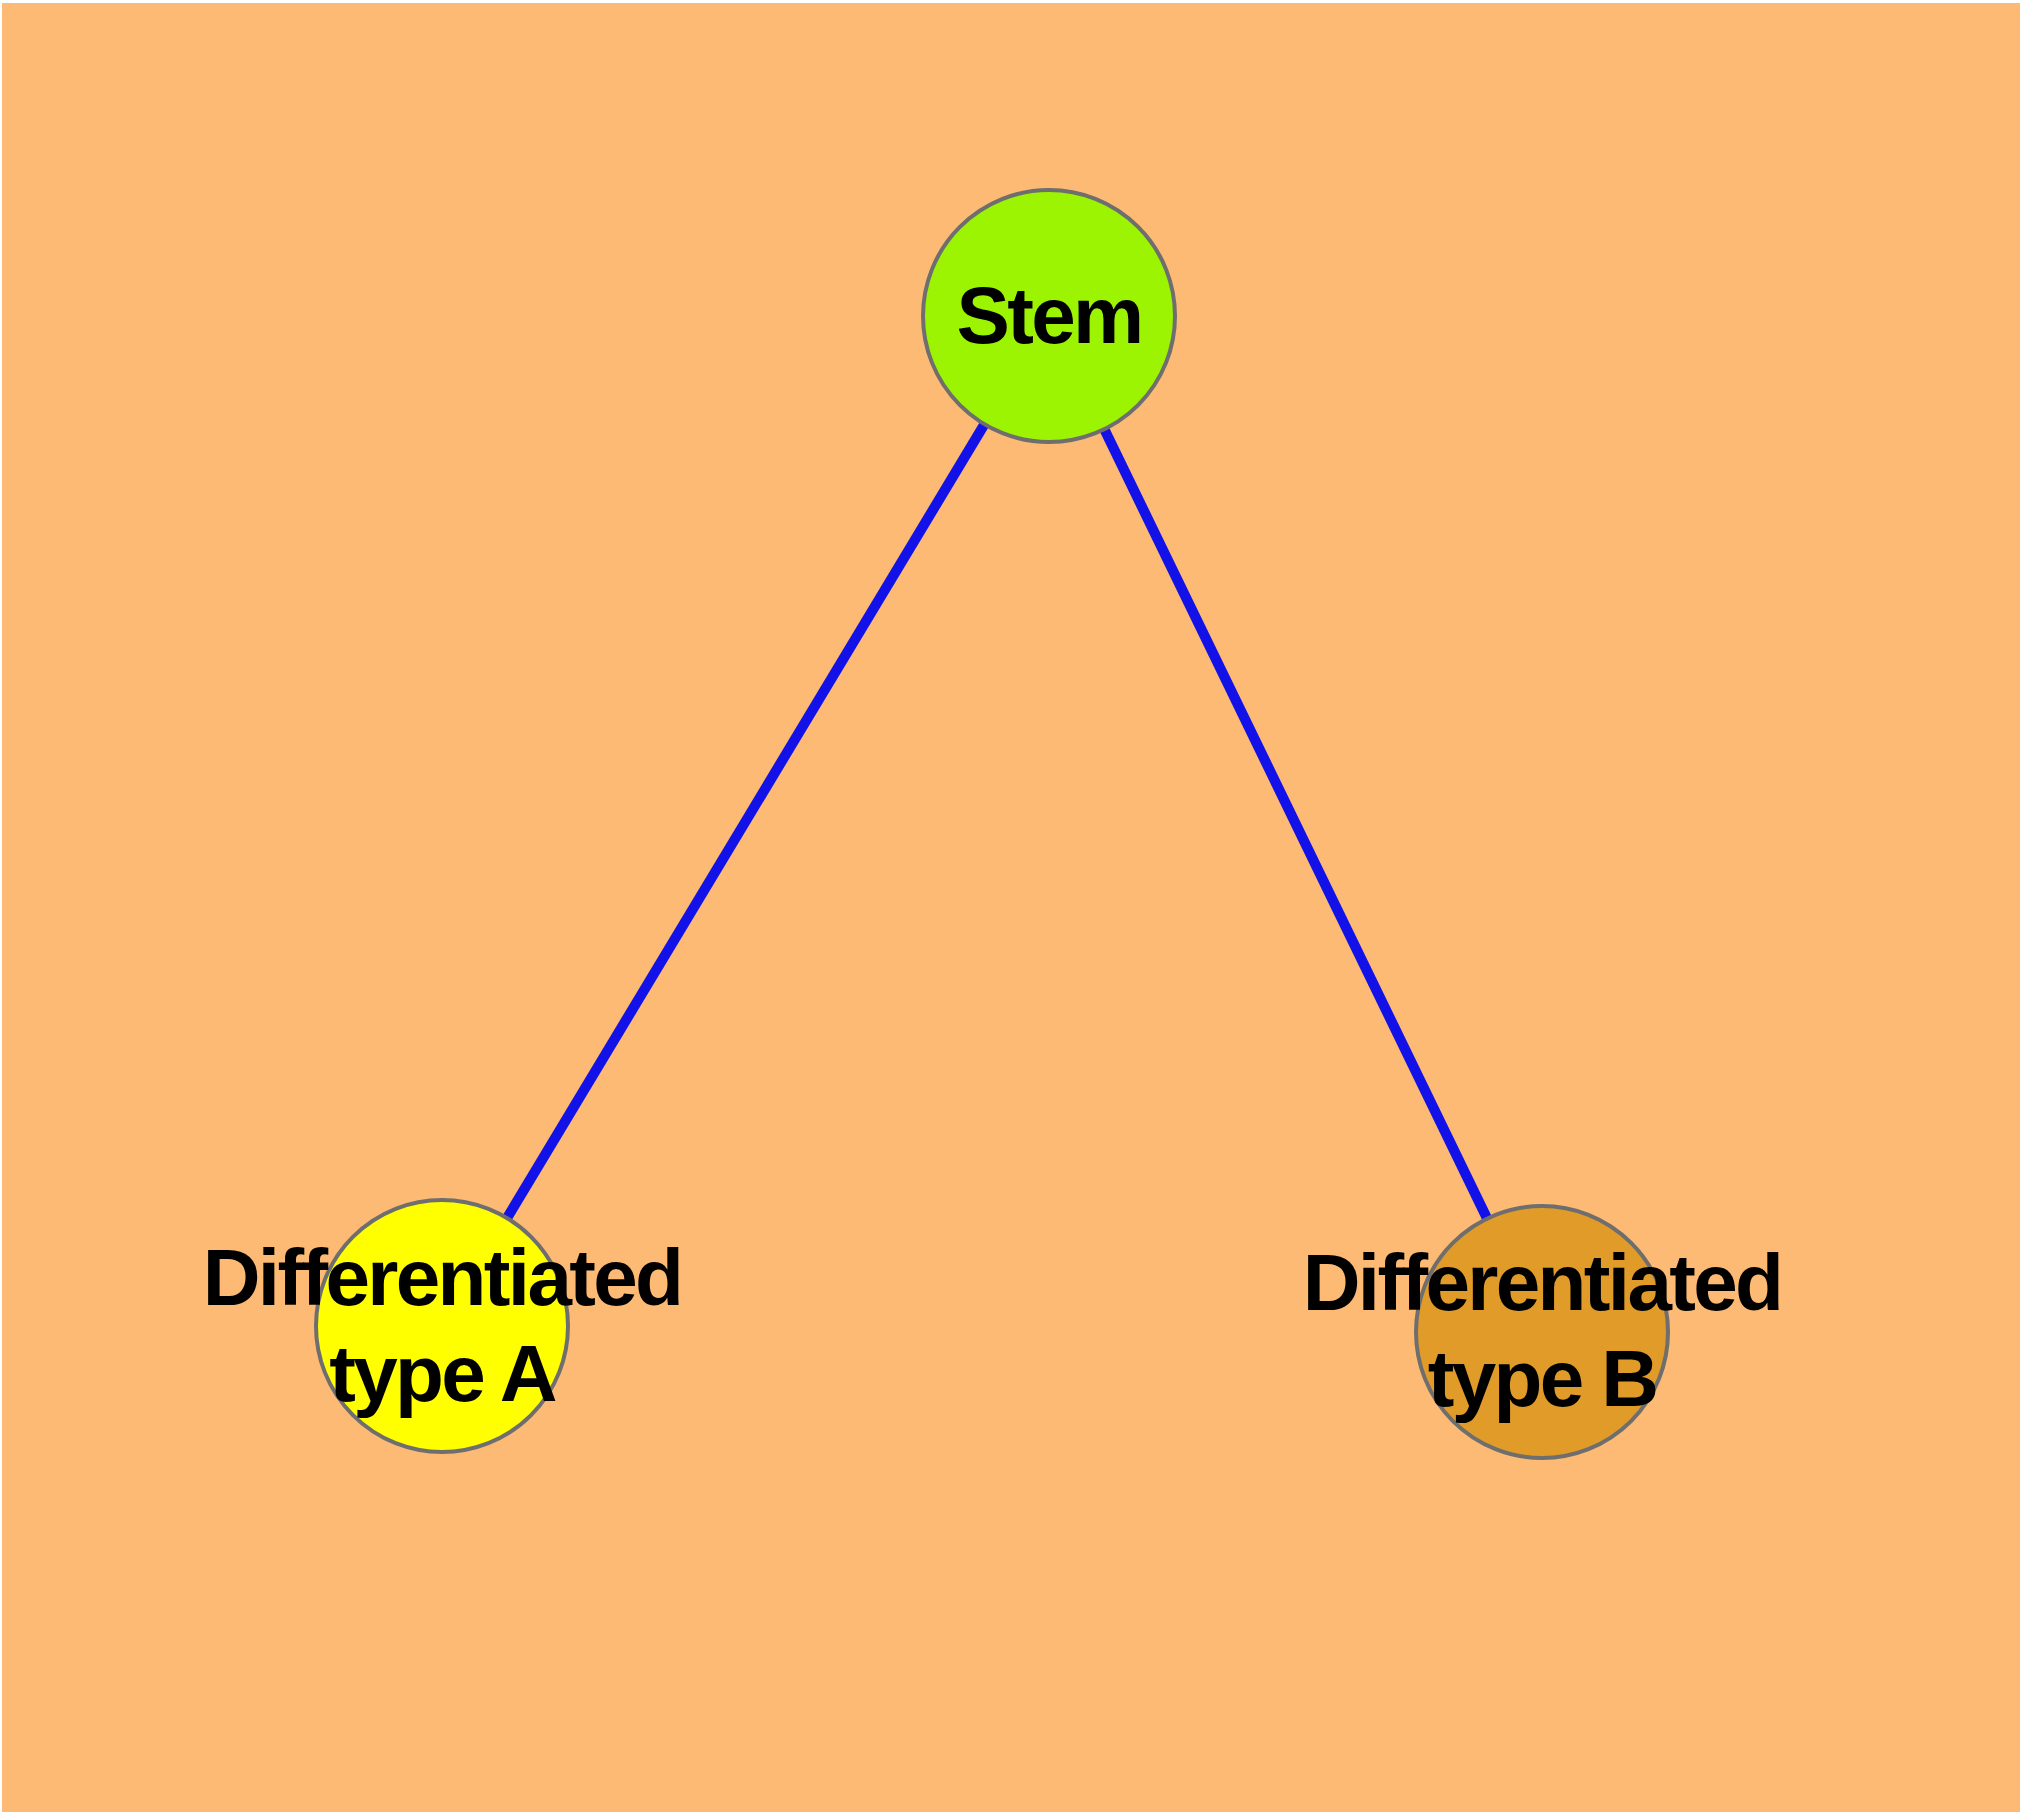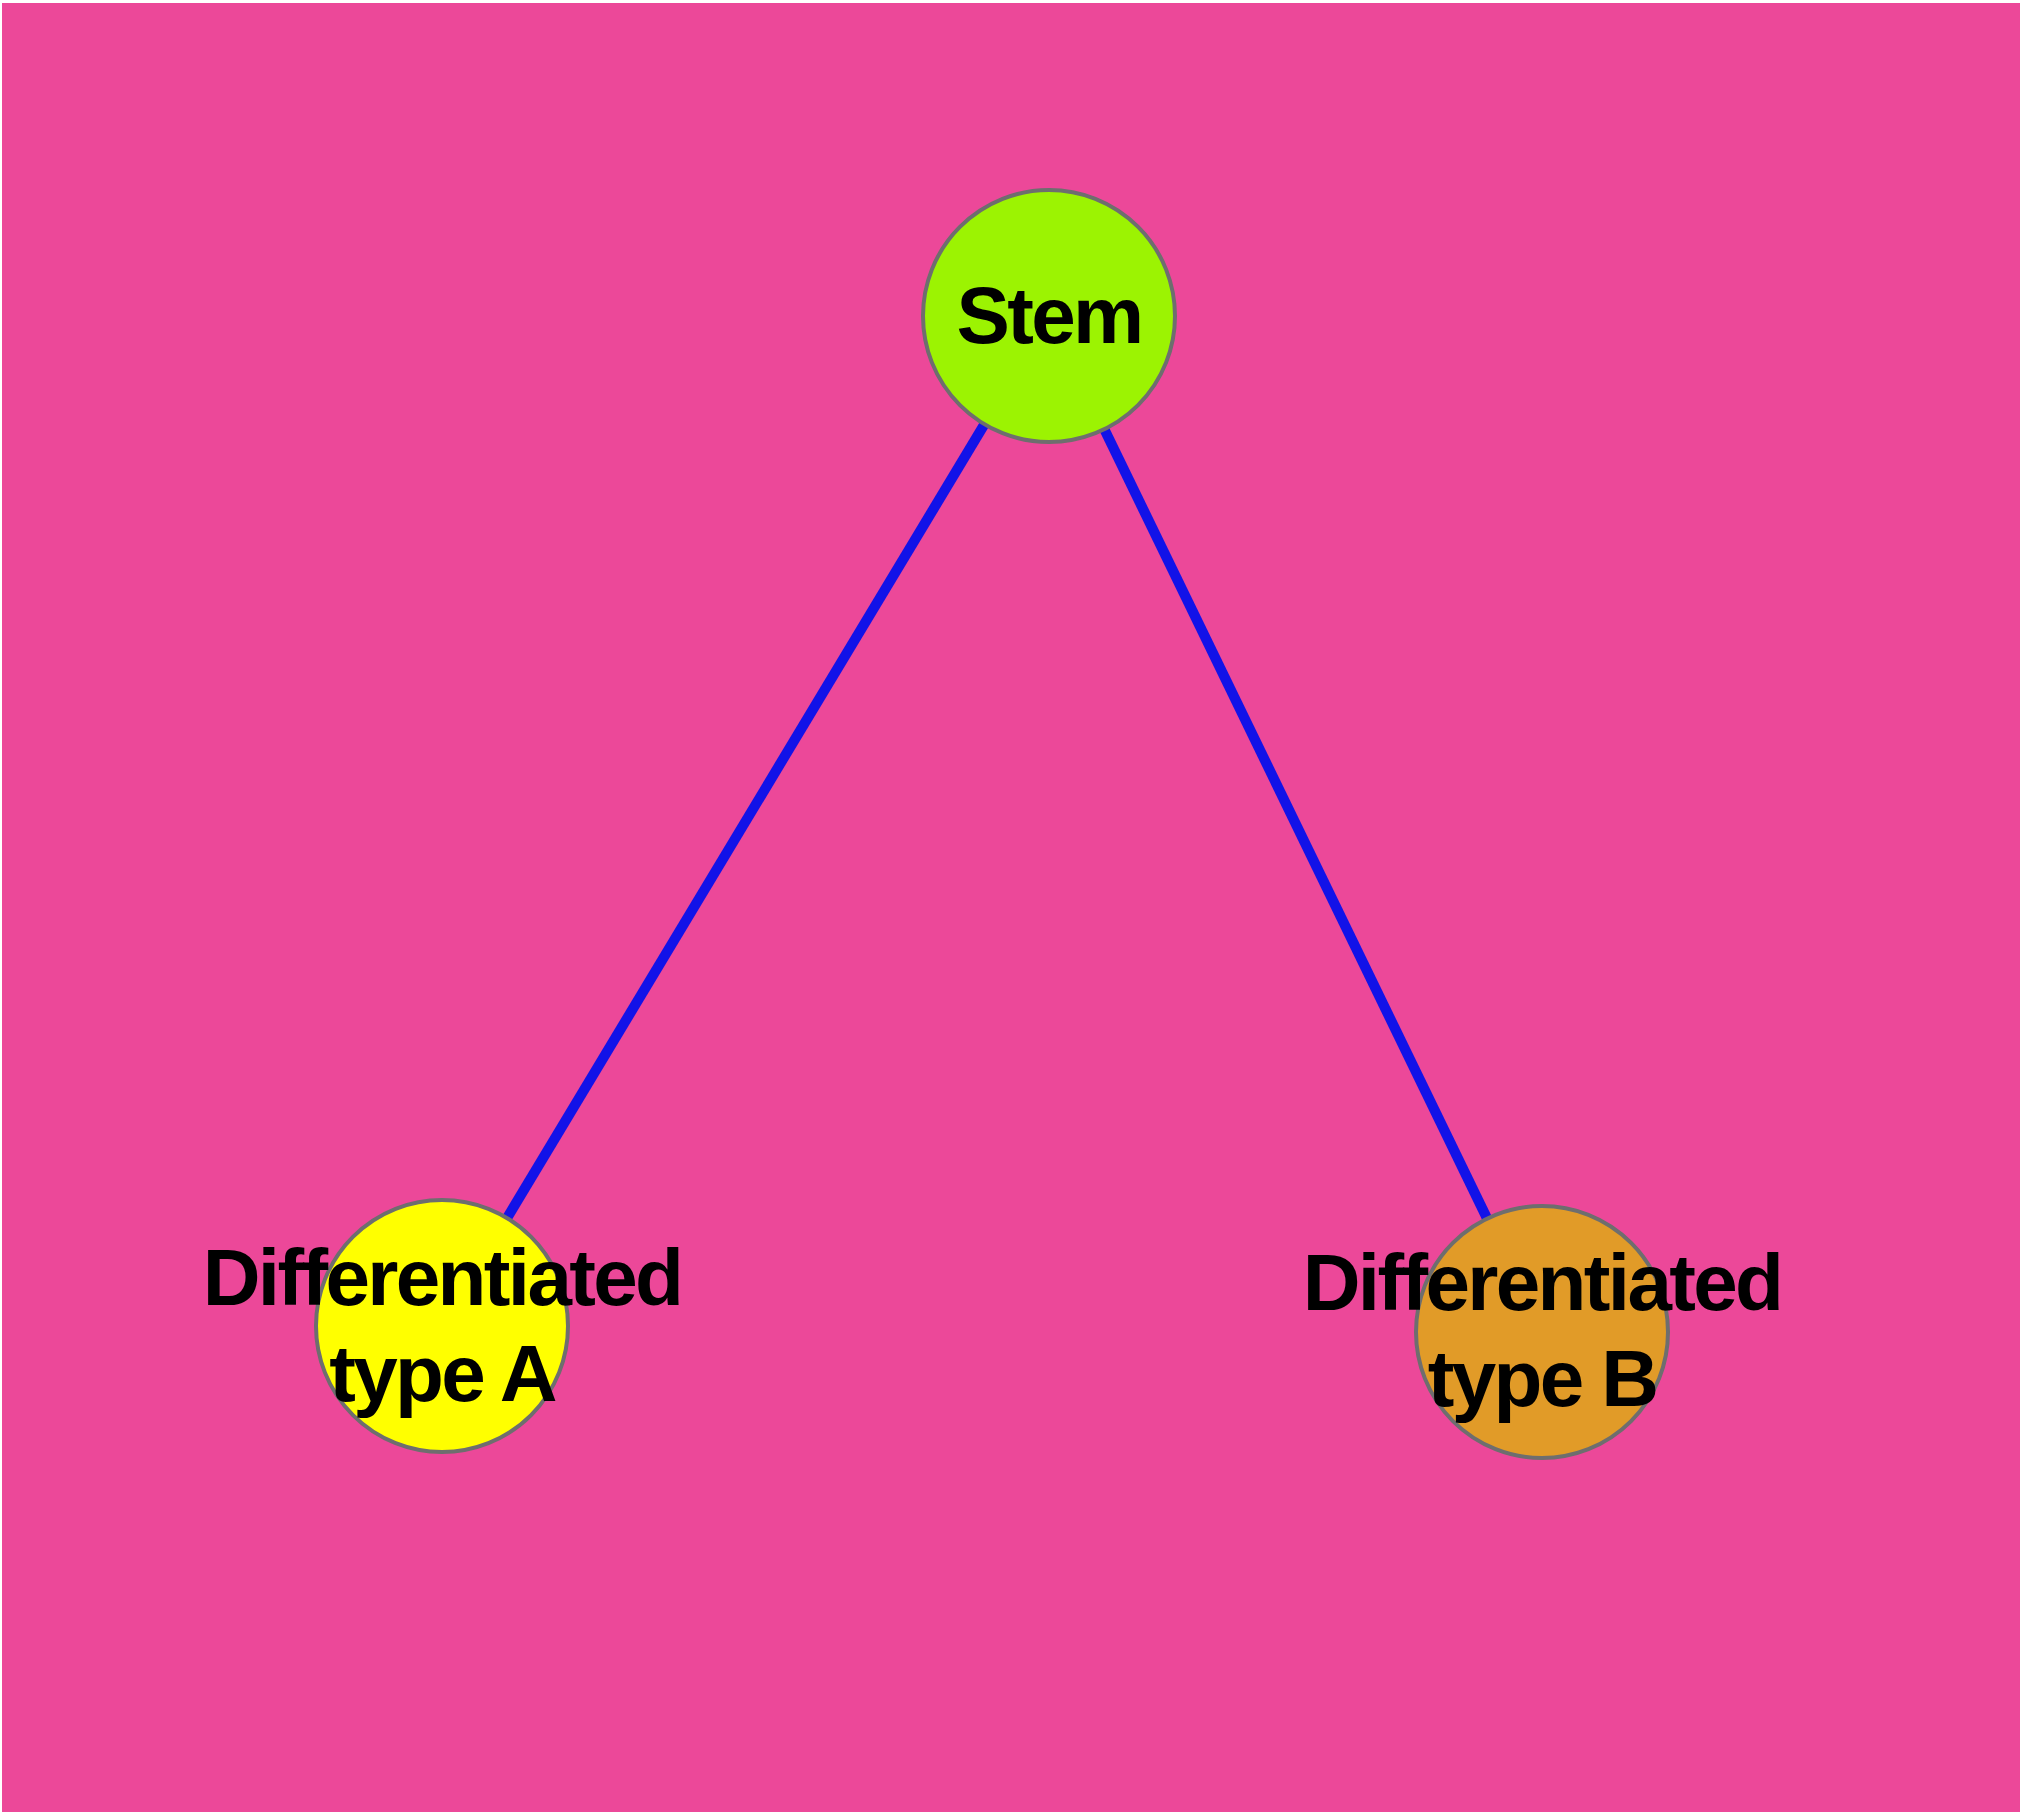--- a/index.html
+++ b/index.html
@@ -44,21 +44,21 @@
   .margin-strip {
     position: absolute;
     z-index: 4;
   }
   .margin-strip.top  { left: 0; top: 0; width: 100%; height: 3.4px; }
   .margin-strip.left { left: 0; top: 0; width: 1.7px; height: 100%; }
 </style>
 </head>
 <body>
 
-<div class="canvas" style="background: #ec4899;">
+<div class="canvas" style="background: #fdba74;">
 
   <svg class="edge-layer" width="2021" height="1812" viewBox="0 0 2384 2138">
     <line stroke-linecap="butt" x1="1238" y1="373" x2="521" y2="1565" stroke="#1212e8" stroke-width="12"></line>
     <line stroke-linecap="butt" x1="1238" y1="373" x2="1819" y2="1571" stroke="#1212e8" stroke-width="12"></line>
   </svg>
 
   <div class="node" style="left: 921px; top: 188px; height: 256px; width: 256px; background: rgb(156, 243, 2); border-color: rgb(110, 110, 110); border-width: 4.2px;"></div>
   <div class="node" style="left: 314px; top: 1198px; height: 256px; width: 256px; background: rgb(255, 255, 0); border-color: rgb(110, 110, 110); border-width: 4.2px;"></div>
   <div class="node" style="left: 1414px; top: 1204px; height: 256px; width: 256px; background: rgb(225, 155, 40); border-color: rgb(110, 110, 110); border-width: 4.2px;"></div>
 

